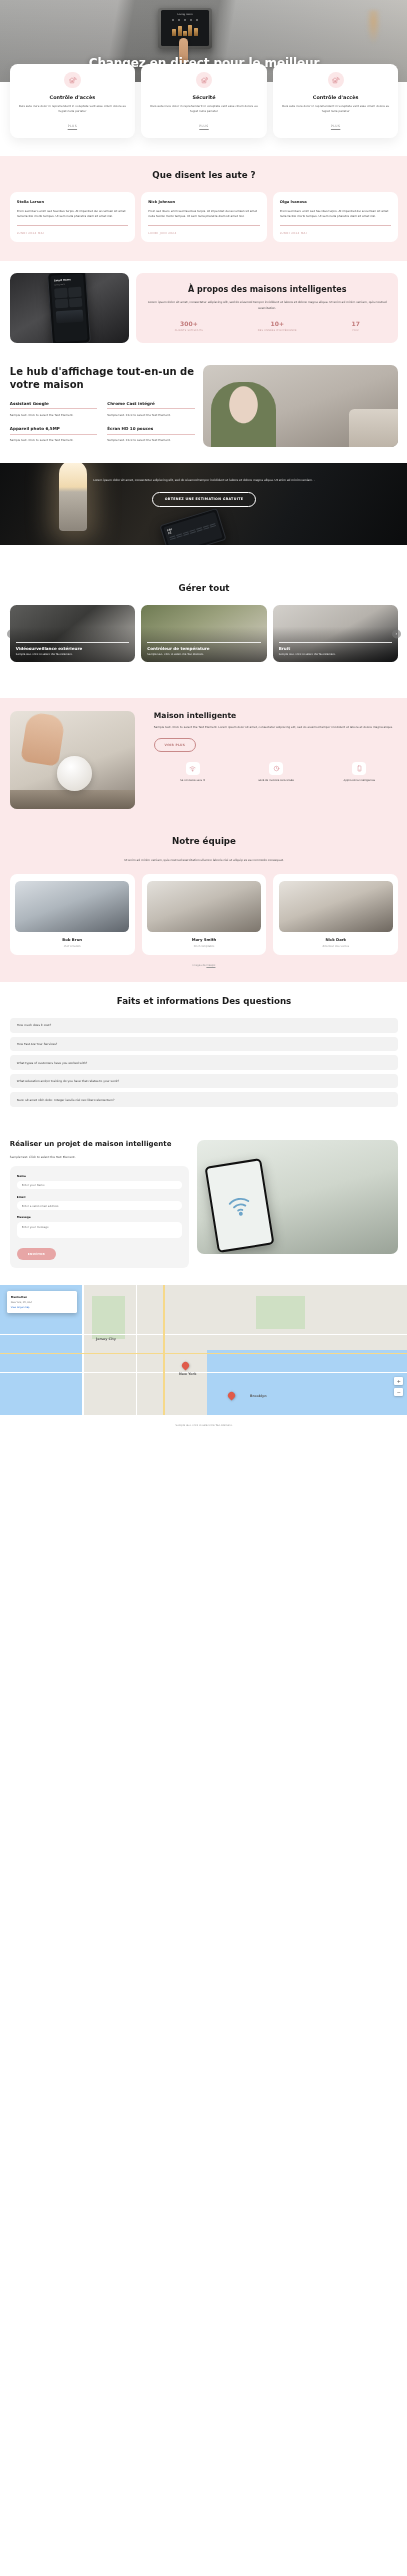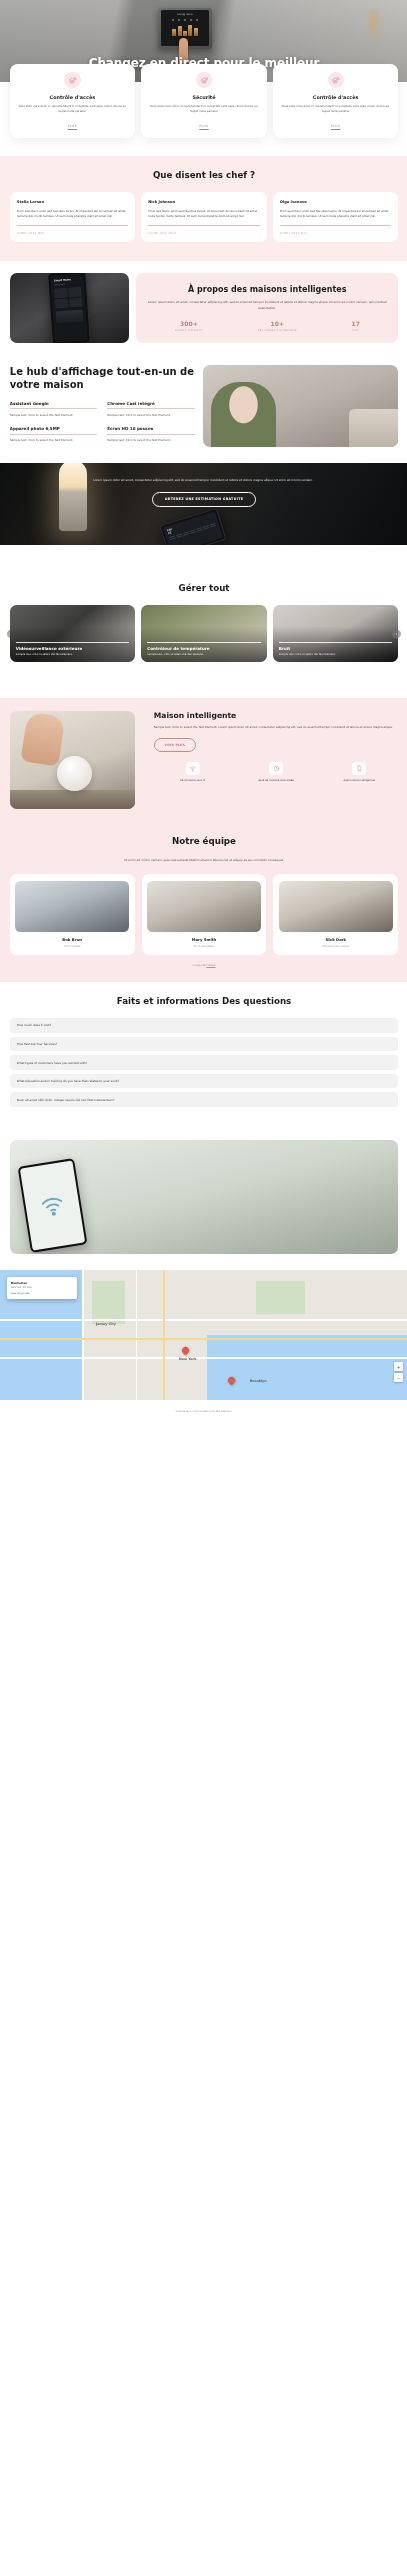--- a/index.html
+++ b/index.html
@@ -310,21 +310,21 @@
             <path d="M17 3.5a7 7 0 016 6"></path>
         </svg>
       </div>
       <div class="feat-title">Contrôle d'accès</div>
       <div class="feat-text">Duis aute irure dolor in reprehenderit in voluptate velit esse cillum dolore eu fugiat nulla pariatur</div>
       <span class="feat-link">PLUS</span>
     </div>
   </div>
 
   <div class="testi">
-    <div class="sec-title">Que disent les chef ?</div>
+    <div class="sec-title">Que disent les aute ?</div>
     <div class="testi-row">
       <div class="testi-card">
         <div class="testi-name">Stella Larson</div>
         <div class="testi-text">Proin sed libero enim sed faucibus turpis. At imperdiet dui accumsan sit amet nulla facilisi morbi tempus. Ut sem nulla pharetra diam sit amet nisl.</div>
         <div class="testi-rule"></div>
         <div class="testi-date">LUNDI 2024 MAI</div>
       </div>
       <div class="testi-card">
         <div class="testi-name">Nick Johnson</div>
         <div class="testi-text">Proin sed libero enim sed faucibus turpis. At imperdiet dui accumsan sit amet nulla facilisi morbi tempus. Ut sem nulla pharetra diam sit amet nisl.</div>
@@ -542,20 +542,33 @@
   <div class="faq">
     <div class="sec-title">Faits et informations Des questions</div>
     <div class="faq-item">How much does it cost?</div>
     <div class="faq-item">How Fast Are Your Services?</div>
     <div class="faq-item">What types of customers have you worked with?</div>
     <div class="faq-item">What education and/or training do you have that relates to your work?</div>
     <div class="faq-item">Nunc sit amet nibh dolor. Integer iaculis nisl nec libero elementum?</div>
   </div>
 
   <div class="contact">
+    <div class="ct-left">
+      <div class="ct-title">Réaliser un projet de maison intelligente</div>
+      <div class="ct-sub">Sample text. Click to select the Text Element.</div>
+      <div class="ct-form">
+        <span class="ct-lab">Name</span>
+        <input class="ct-in" type="text" placeholder="Enter your Name" style="">
+        <span class="ct-lab">Email</span>
+        <input class="ct-in" type="text" placeholder="Enter a valid email address" style="">
+        <span class="ct-lab">Message</span>
+        <textarea class="ct-ta" style="border: none; resize: none; font-family: &quot;DejaVu Sans&quot;, sans-serif;" placeholder="Enter your message"></textarea>
+        <span class="ct-sub-btn">ENVOYER</span>
+      </div>
+    </div>
     <div class="ct-img">
       <div class="ct-tab">
         <div class="ct-tab-s">
           <svg viewBox="0 0 24 24" fill="none" stroke="#6da5c9" stroke-width="1.8" stroke-linecap="round">
             <path d="M3 9a14 14 0 0118 0"></path>
               <path d="M6.5 13a9 9 0 0111 0"></path>
             <path d="M10 16.6a4 4 0 014 0"></path>
               <circle cx="12" cy="20" r="1"></circle>
           </svg>
         </div>

